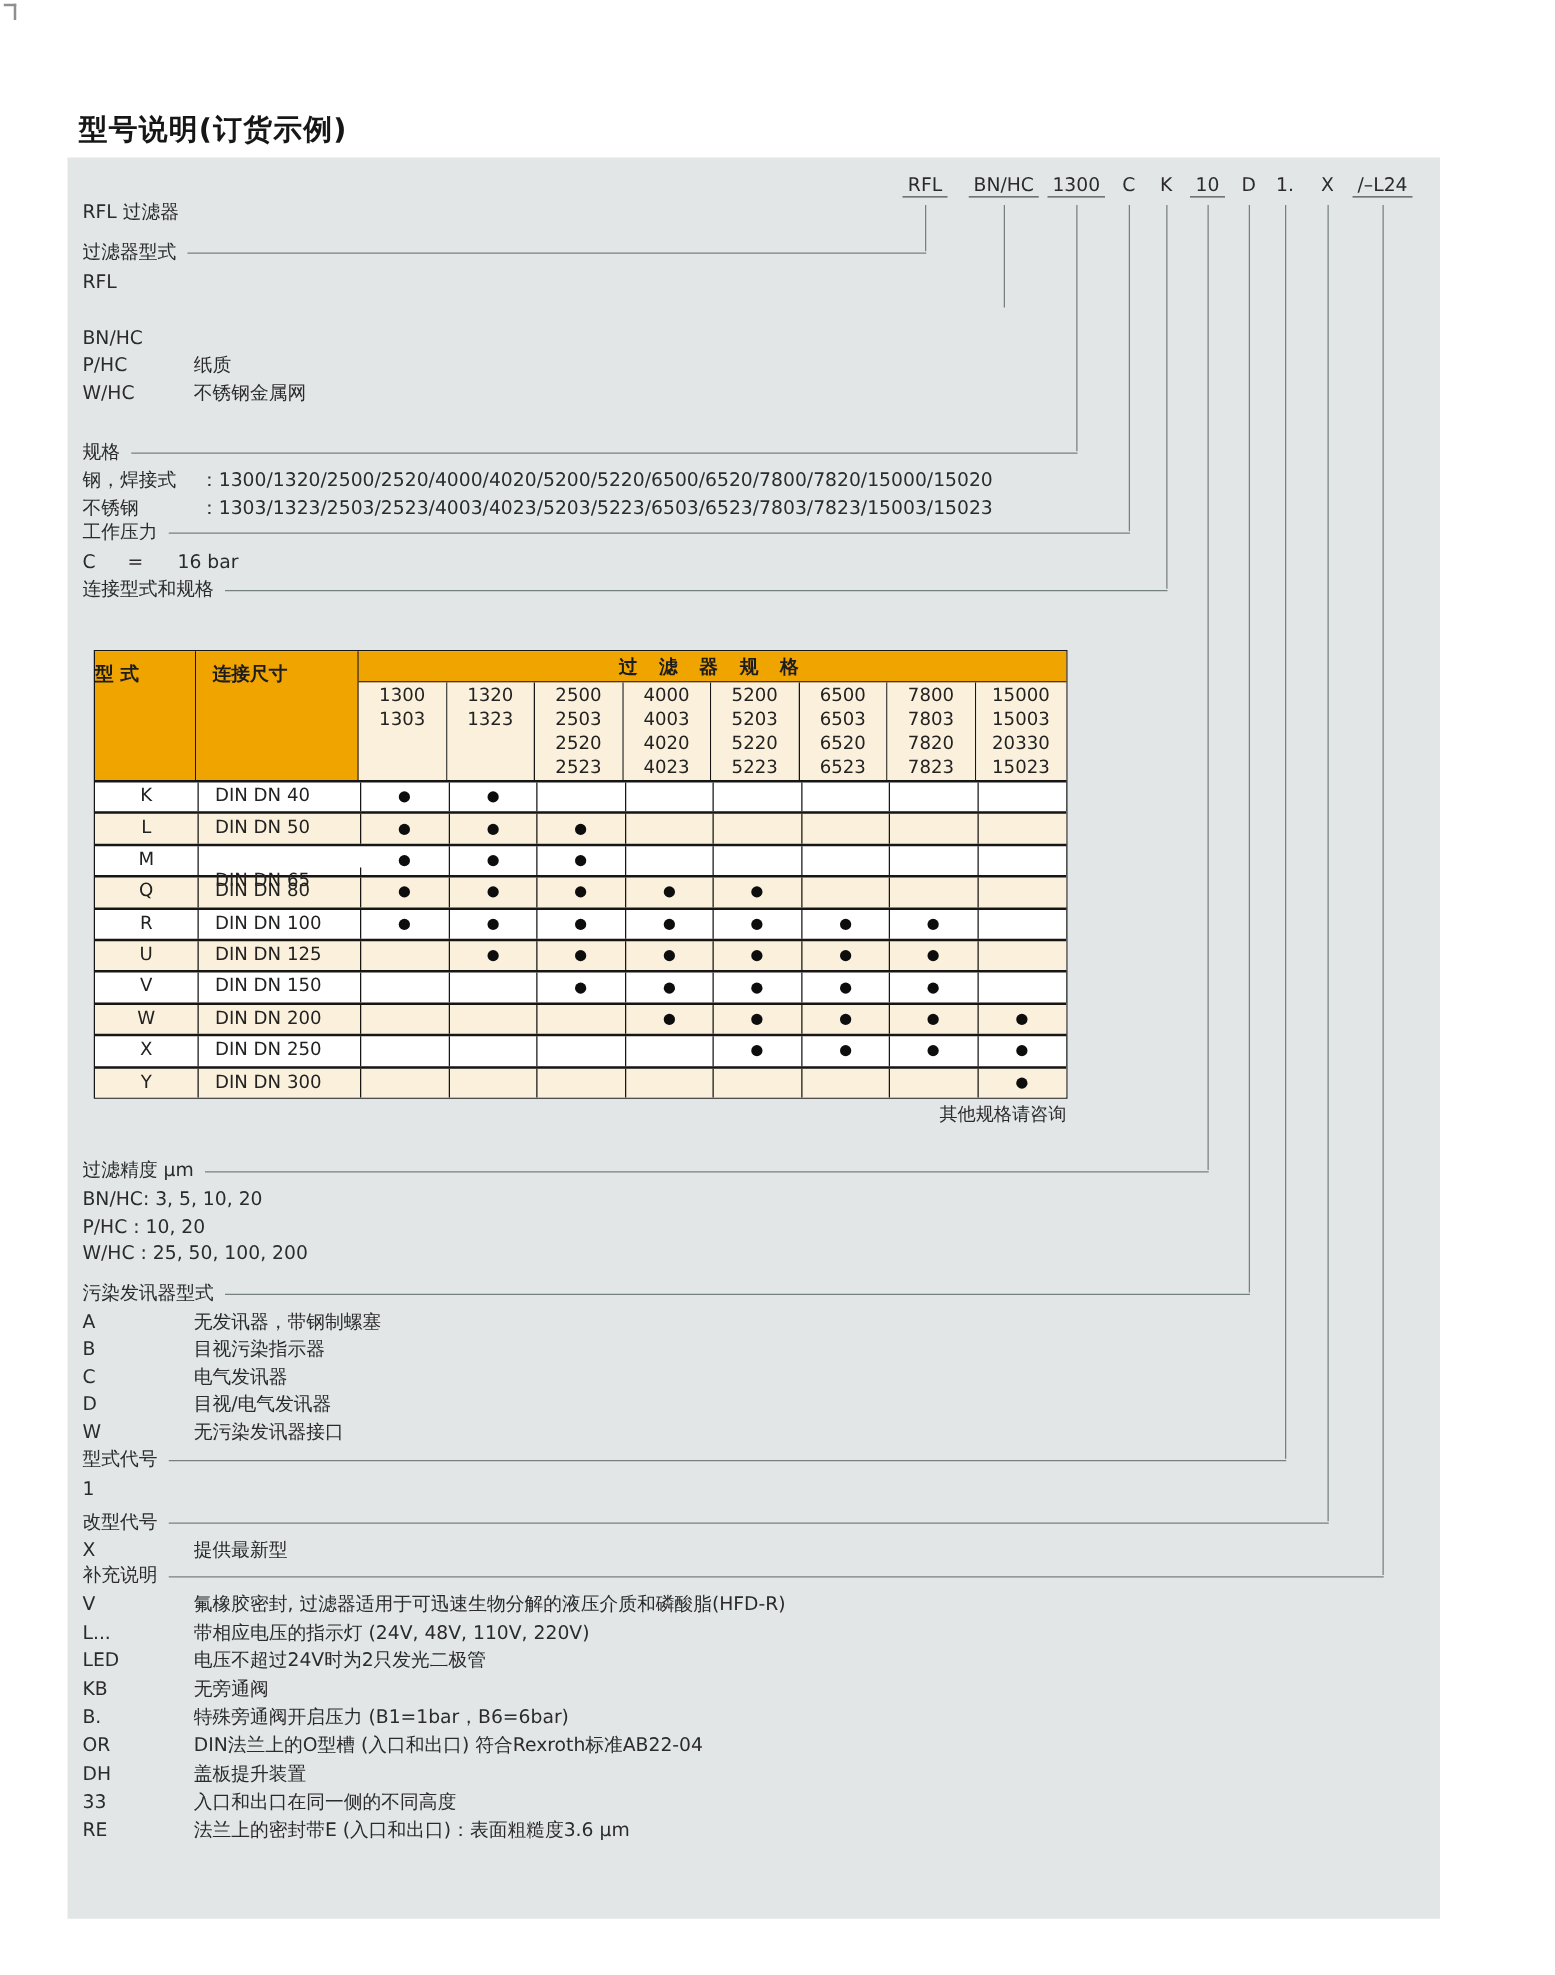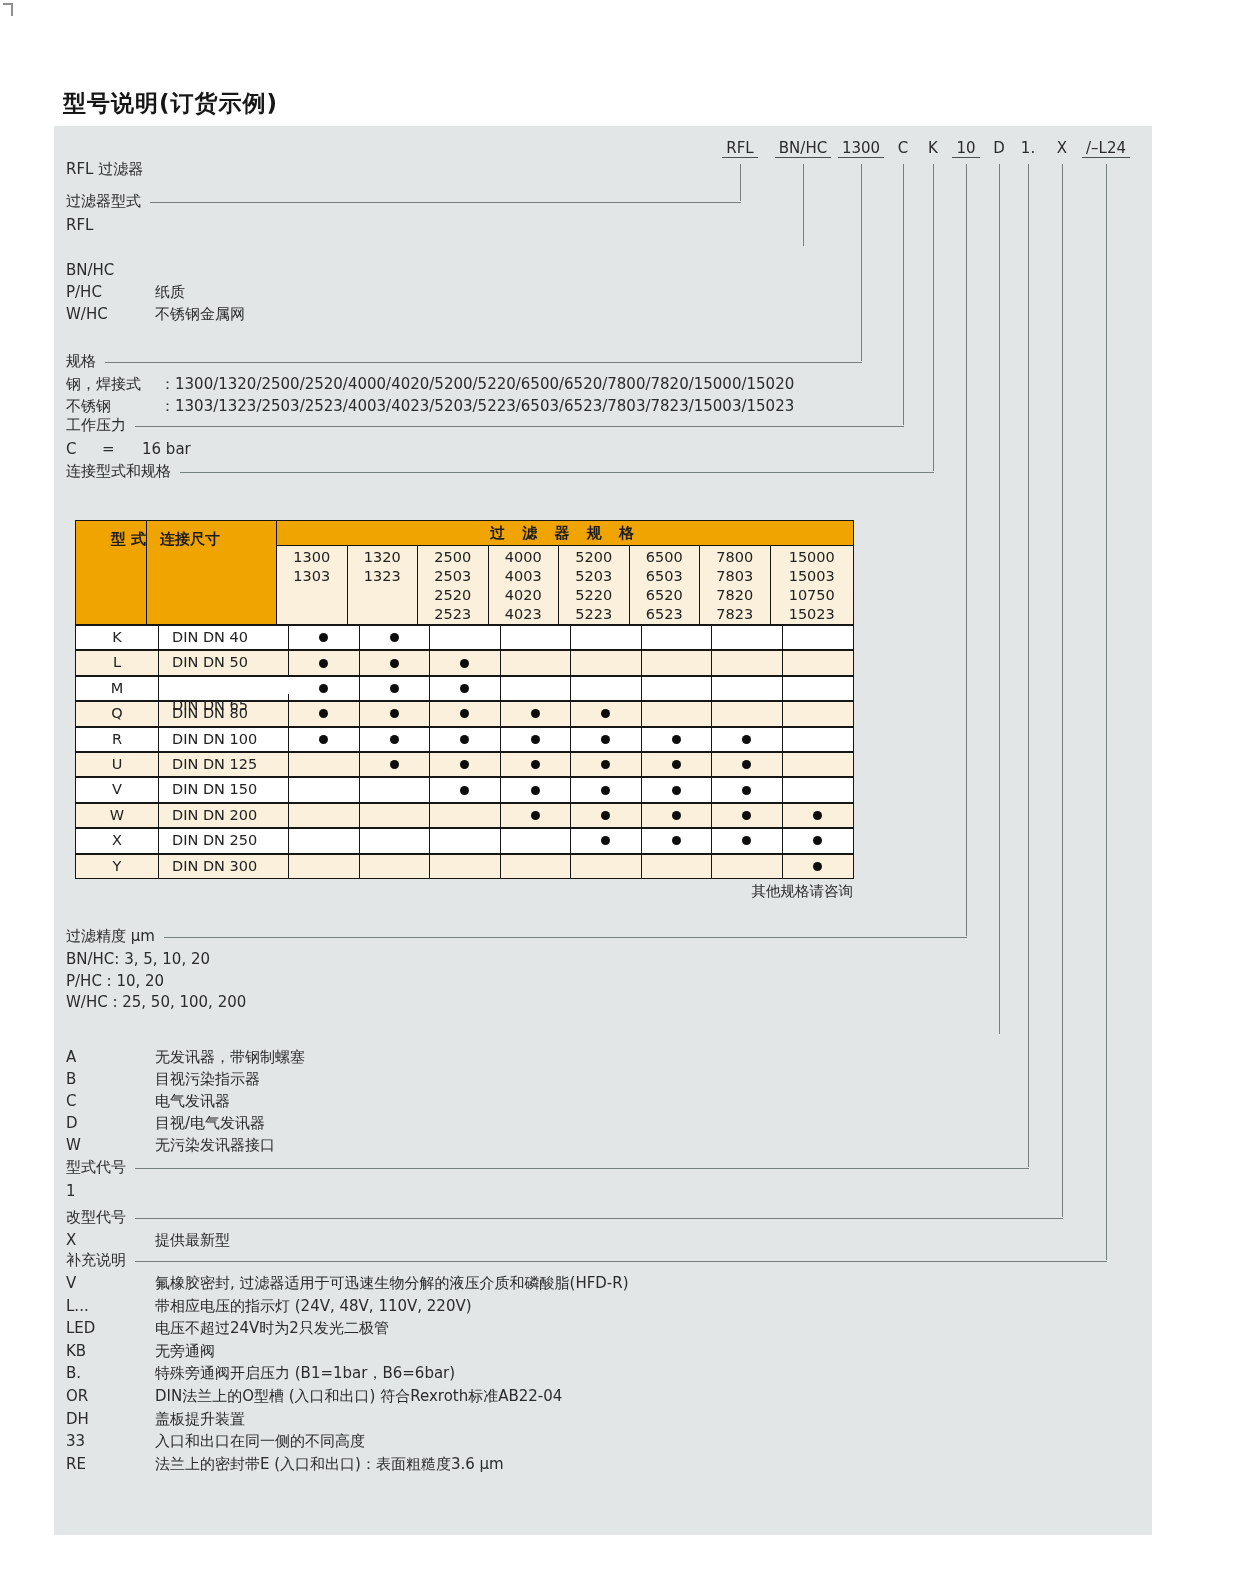--- a/index.html
+++ b/index.html
@@ -81,20 +81,24 @@
     <div class="lblrow" style="left: 66px; top: 462px; width: 868px;">
       <span class="lbl">连接型式和规格</span>
       <div class="rule"></div>
     </div>
     <div class="vline" style="left: 933px; top: 164px; height: 307px;"></div>
     <div class="lblrow" style="left: 66px; top: 927px; width: 901px;">
       <span class="lbl">过滤精度 µm</span>
       <div class="rule"></div>
     </div>
     <div class="vline" style="left: 966px; top: 164px; height: 772px;"></div>
+    <div class="lblrow" style="left: 66px; top: 1025px; width: 934px;">
+      <span class="lbl">污染发讯器型式</span>
+      <div class="rule"></div>
+    </div>
     <div class="vline" style="left: 999px; top: 164px; height: 870px;"></div>
     <div class="lblrow" style="left: 66px; top: 1158px; width: 963px;">
       <span class="lbl">型式代号</span>
       <div class="rule"></div>
     </div>
     <div class="vline" style="left: 1028px; top: 164px; height: 1003px;"></div>
     <div class="lblrow" style="left: 66px; top: 1208px; width: 997px;">
       <span class="lbl">改型代号</span>
       <div class="rule"></div>
     </div>
@@ -126,21 +130,21 @@
     <div class="tl" style="left: 66px; top: 1297px;"><span class="cw" style="width: 89px;">L...</span><span>带相应电压的指示灯 (24V, 48V, 110V, 220V)</span></div>
     <div class="tl" style="left: 66px; top: 1319px;"><span class="cw" style="width: 89px;">LED</span><span>电压不超过24V时为2只发光二极管</span></div>
     <div class="tl" style="left: 66px; top: 1342px;"><span class="cw" style="width: 89px;">KB</span><span>无旁通阀</span></div>
     <div class="tl" style="left: 66px; top: 1364px;"><span class="cw" style="width: 89px;">B.</span><span>特殊旁通阀开启压力 (B1=1bar，B6=6bar)</span></div>
     <div class="tl" style="left: 66px; top: 1387px;"><span class="cw" style="width: 89px;">OR</span><span>DIN法兰上的O型槽 (入口和出口) 符合Rexroth标准AB22-04</span></div>
     <div class="tl" style="left: 66px; top: 1410px;"><span class="cw" style="width: 89px;">DH</span><span>盖板提升装置</span></div>
     <div class="tl" style="left: 66px; top: 1432px;"><span class="cw" style="width: 89px;">33</span><span>入口和出口在同一侧的不同高度</span></div>
     <div class="tl" style="left: 66px; top: 1455px;"><span class="cw" style="width: 89px;">RE</span><span>法兰上的密封带E (入口和出口)：表面粗糙度3.6 µm</span></div>
     <div class="tbl" style="left: 75px; top: 520px; width: 779px;">
       <div class="hdr" style="height: 103px;">
-        <div class="th-orange brd-r thtxt" style="width: 71px; padding-top: 9px; text-align: right;">型 式</div>
+        <div class="th-orange brd-r thtxt" style="width: 81px; padding-top: 9px; text-align: left;">型 式</div>
         <div class="th-orange brd-r thtxt" style="width: 130px; padding-top: 9px; padding-left: 13px;">连接尺寸</div>
         <div style="flex: 1 1 0%; display: flex; flex-direction: column;">
           <div class="th-orange thtxt" style="height: 25px; text-align: center; letter-spacing: 6px; padding-top: 3px; border-bottom: 1px solid var(--table-border);">过 滤 器 规 格</div>
           <div style="flex: 1 1 0%; display: flex;">
             <div class="cream subhd brd-r" style="width: 70.5px; flex: 0 0 auto; padding-top: 2px;">
               <div>1300</div>
               <div>1303</div>
             </div>
             <div class="cream subhd brd-r" style="width: 70.5px; flex: 0 0 auto; padding-top: 2px;">
               <div>1320</div>
@@ -172,21 +176,21 @@
             </div>
             <div class="cream subhd brd-r" style="width: 70.5px; flex: 0 0 auto; padding-top: 2px;">
               <div>7800</div>
               <div>7803</div>
               <div>7820</div>
               <div>7823</div>
             </div>
             <div class="cream subhd" style="width: auto; flex: 1 1 0%; padding-top: 2px;">
               <div>15000</div>
               <div>15003</div>
-              <div>10750</div>
+              <div>20330</div>
               <div>15023</div>
             </div>
           </div>
         </div>
       </div>
       <div class="row" style="height: 25.4px;">
         <div class="brd-r cell" style="width: 83px; text-align: center;">K</div>
         <div class="brd-r cell" style="width: 130px; padding-left: 13px;">DIN DN 40</div>
         <div class="brd-r" style="width: 70.5px; flex: 0 0 auto; display: flex; align-items: center; justify-content: center;">
           <span class="dot"></span>

